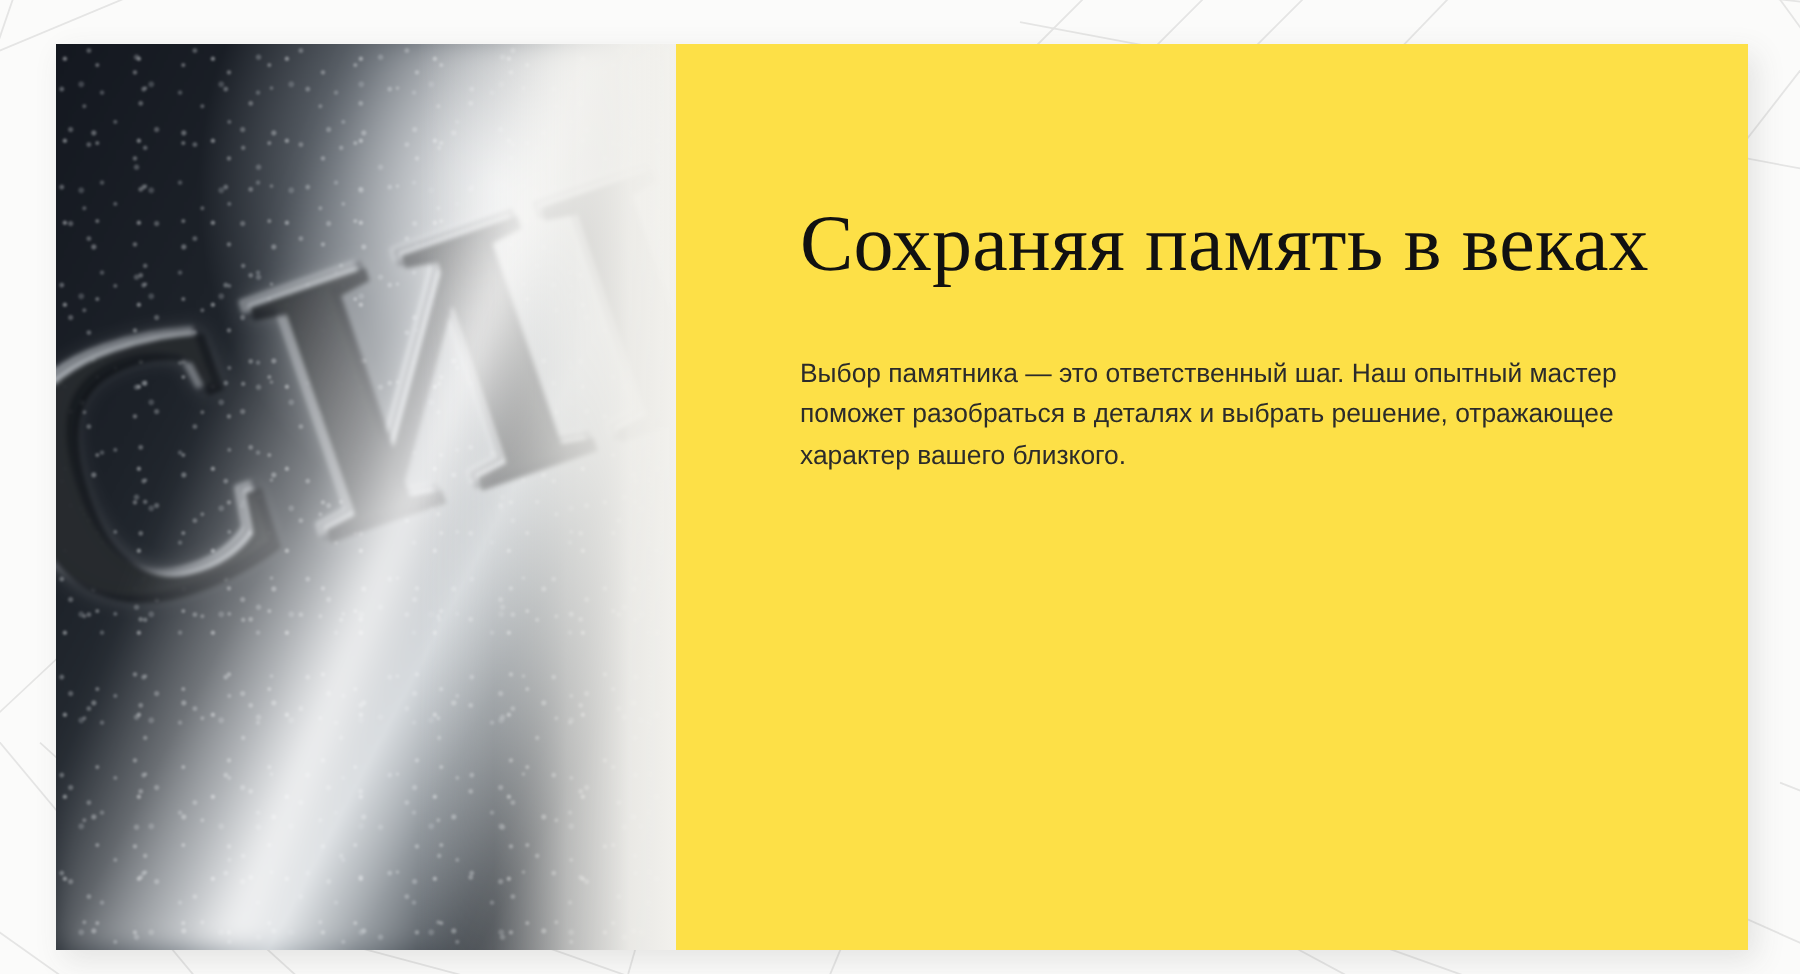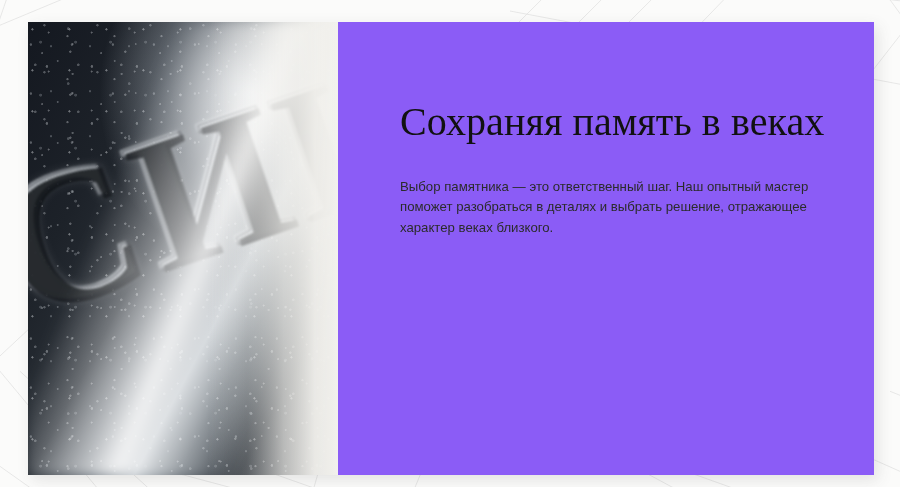--- a/index.html
+++ b/index.html
@@ -138,21 +138,21 @@
       rgba(242,241,237,0.25) 30%,
       rgba(242,241,237,0.72) 58%,
       rgba(242,241,237,0.96) 82%,
       #f2f1ed 100%);
   }
 
   
   .hero-content {
     position: relative;
     flex: 1 1 auto;
-    background: #8b5cf6;
+    background: #fde047;
     padding: 78px 56px 0 62px;
     box-sizing: border-box;
   }
   .hero-heading {
     margin: 0;
     font-family: "Liberation Serif", serif;
     font-weight: 400;
     font-size: 40px;
     line-height: 1.12;
     color: #111111;
@@ -217,16 +217,16 @@
       <div class="granite-grain"></div>
       <div class="engraved-letters">СИШ</div>
       <div class="light-streak"></div>
       <div class="granite-blur-overlay"></div>
     </div>
     <div class="media-fade"></div>
   </div>
 
   <div class="hero-content">
     <h1 class="hero-heading">Сохраняя память в веках</h1>
-    <p class="hero-paragraph first">Выбор памятника — это ответственный шаг. Наш опытный мастер поможет разобраться в деталях и выбрать решение, отражающее характер веках близкого.</p>
+    <p class="hero-paragraph first">Выбор памятника — это ответственный шаг. Наш опытный мастер поможет разобраться в деталях и выбрать решение, отражающее характер вашего близкого.</p>
   </div>
 
 </div>
 
 </body></html>

